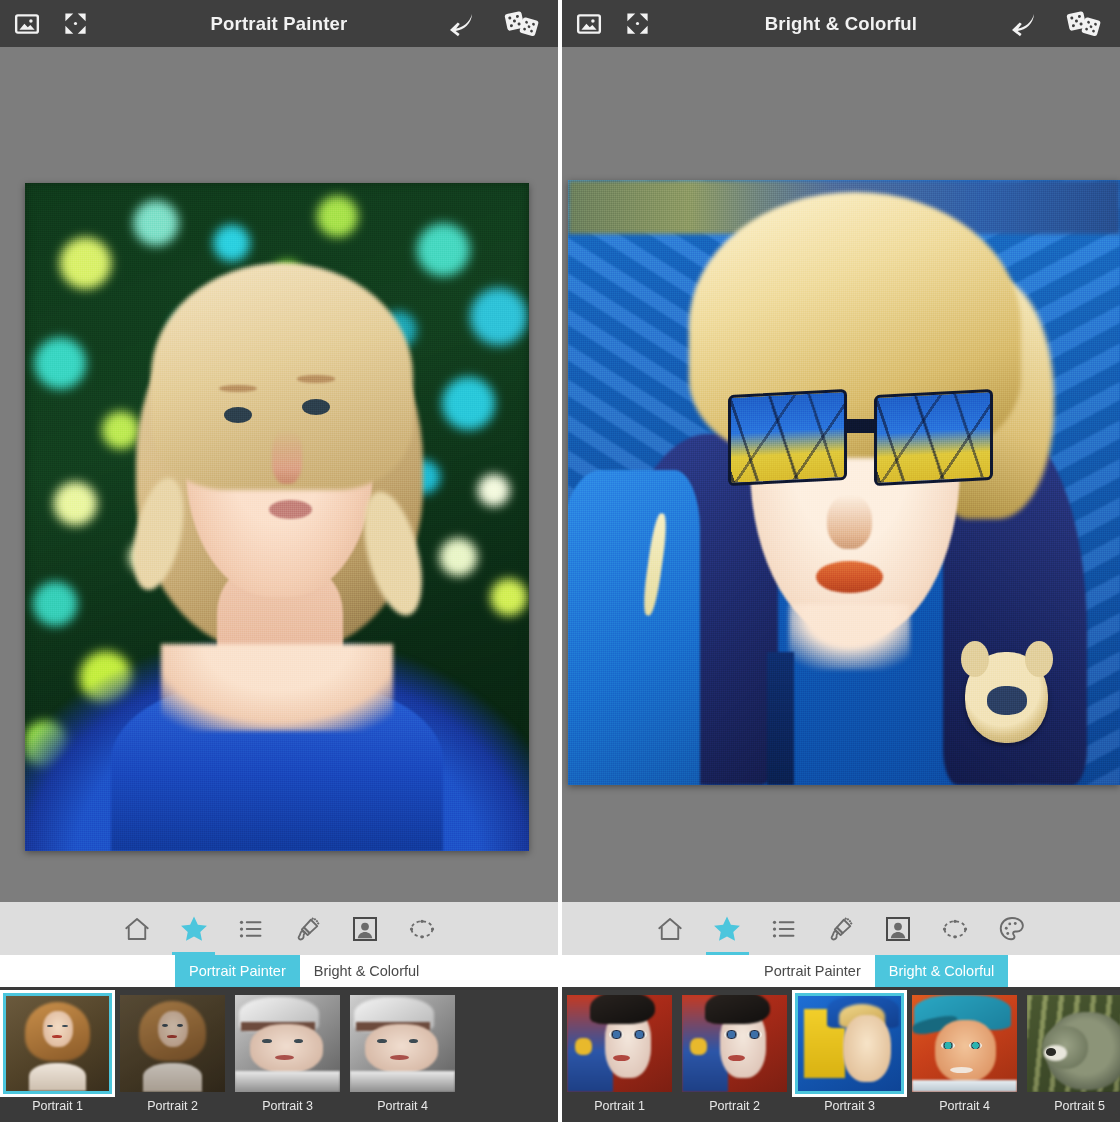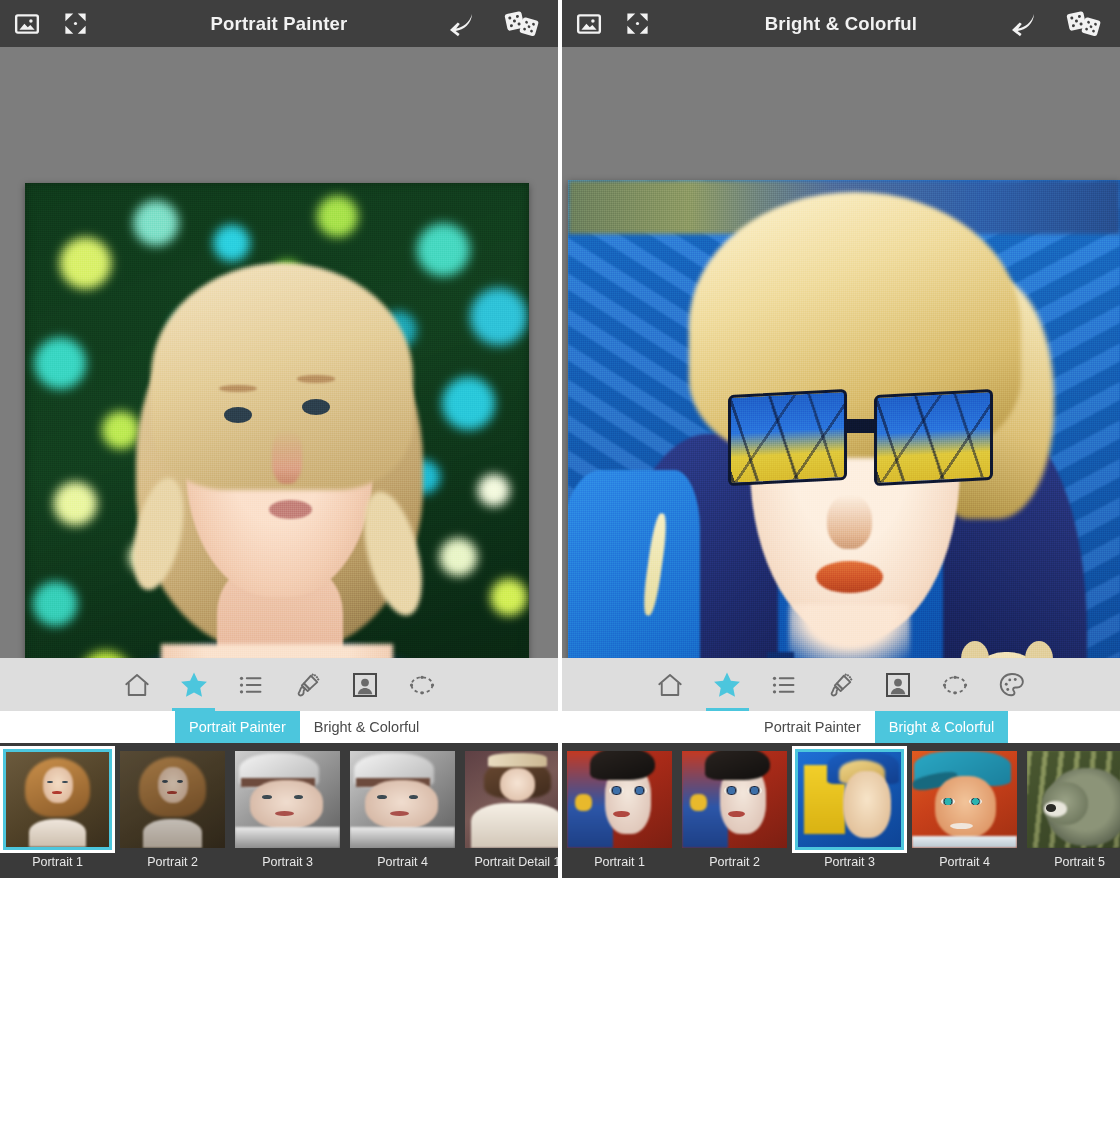--- a/index.html
+++ b/index.html
@@ -1,21 +1,21 @@
 <!DOCTYPE html>
 <html><head>
 <meta charset="utf-8">
 <style>
   * { box-sizing: border-box; margin:0; padding:0; }
   html,body{ width:1120px; height:1122px; overflow:hidden; background:#fff;
              font-family:"Liberation Sans", sans-serif; }
 
   .screen{ width:1120px; height:1122px; display:flex; background:#ffffff; }
 
-  .panel{ width:558px; height:878px; display:flex; flex-direction:column;
+  .panel{ width:558px; height:1122px; display:flex; flex-direction:column;
           position:relative; background:#7d7d7d; }
   .panel.right{ width:558px; }
   .divider{ width:4px; height:1122px; background:#ffffff; }
 
   
   .header{ height:47px; background:#3f3f3f; display:flex; align-items:center;
            position:relative; flex:0 0 47px; }
   .hdr-left{ display:flex; align-items:center; gap:22px; padding-left:14px; }
   .hdr-right{ display:flex; align-items:center; gap:28px; position:absolute; right:18px; top:0; height:47px;}
   .hdr-title{ position:absolute; left:0; right:0; text-align:center;
@@ -484,33 +484,20 @@
                 <div class="f"></div>
                 <div class="e e1"></div>
                 <div class="e e2"></div>
                 <div class="m"></div>
                 <div class="sc"></div>
               </div>
             </div>
           </div>
         <div class="thumb-label">Portrait 4</div>
       </div>
-      <div class="thumb">
-        <div class="thumb-img-wrap">
-            <div class="thumb-img">
-              <div class="tn tn-vic">
-                <div class="h"></div>
-                <div class="crown"></div>
-                <div class="f"></div>
-                <div class="d"></div>
-              </div>
-            </div>
-          </div>
-        <div class="thumb-label">Portrait Detail 1</div>
-      </div>
     </div>
   </div>
 
   <div class="divider"></div>
 
   <div class="panel right">
 
     <div class="header">
       <div class="hdr-left">
         <span class="icon">

